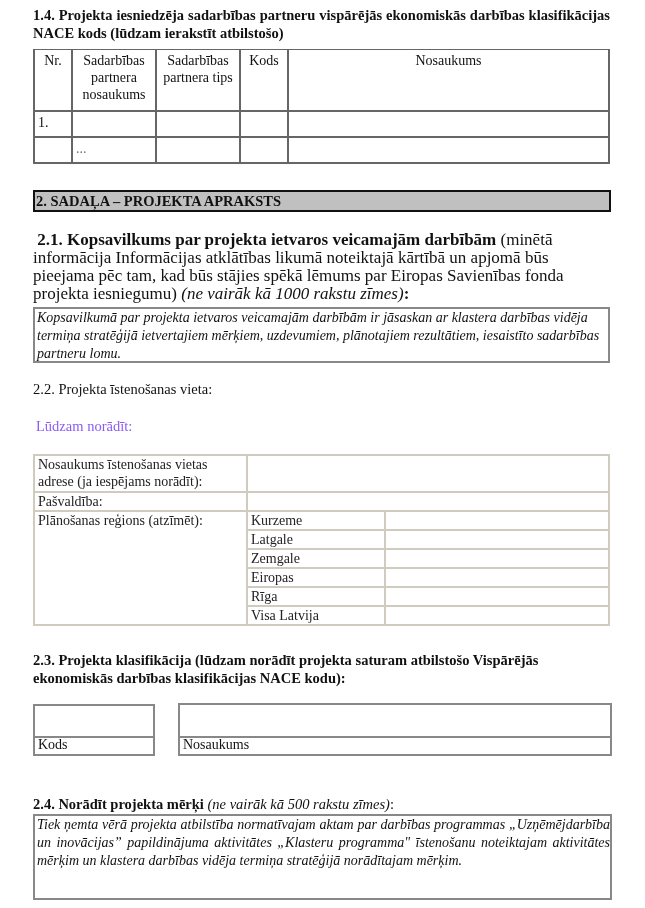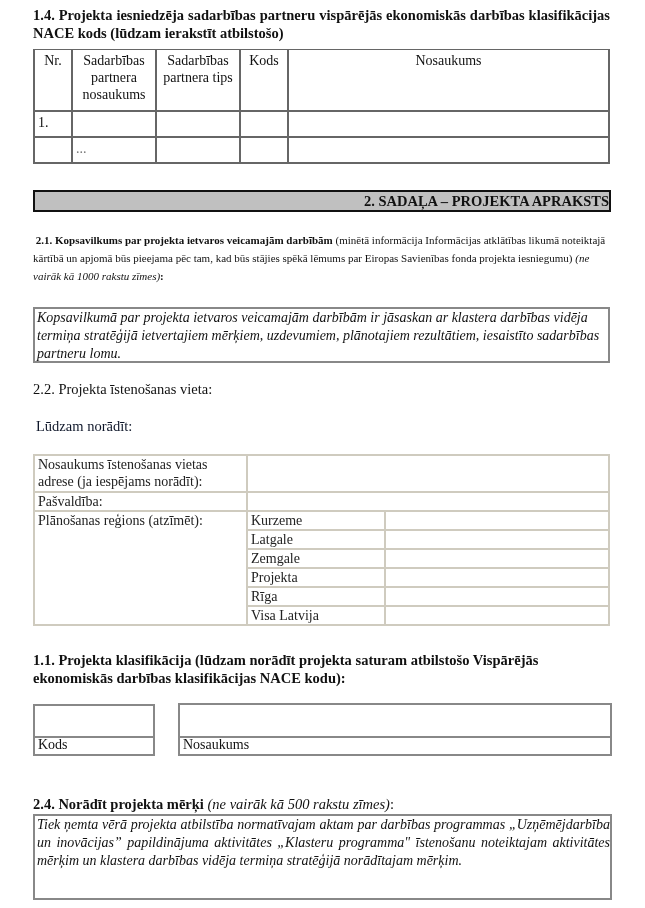--- a/index.html
+++ b/index.html
@@ -18,29 +18,29 @@
     table { border-collapse: collapse; }
     .t14 { left: 33px; top: 49px; width: 577px; }
     .t14 td { border: 2px solid #666; border-top-width: 1px; border-bottom-width: 2px; font-size: 14px; line-height: 17px; vertical-align: top; padding: 2px 3px; text-align: center; }
     .t14 .row-h td { height: 56px; }
     .t14 .row-1 td { height: 20px; text-align: left; }
     .t14 .row-2 td { height: 20px; text-align: left; }
     .t14 .row-1 td:first-child { text-align: left; }
     .dots { color: #777; font-size: 12px; }
 
     
-    .sec2 { left: 33px; top: 190px; width: 573px; height: 18px; background: #c0c0c0; border: 2px solid #111; font-weight: bold; font-size: 14.5px; line-height: 18px; padding-left: 1px; text-align: right; }
+    .sec2 { left: 33px; top: 190px; width: 573px; height: 18px; background: #c0c0c0; border: 2px solid #111; font-weight: bold; font-size: 14.5px; line-height: 18px; padding-left: 1px; }
 
     
-    .h21 { left: 33px; top: 231px; width: 575px; font-size: 11px; line-height: 18px; }
+    .h21 { left: 33px; top: 231px; width: 575px; font-size: 17px; line-height: 18px; }
     .box21 { left: 33px; top: 307px; width: 571px; height: 52px; border: 2px solid #888; font-style: italic; font-size: 14px; line-height: 18px; padding-left: 2px; }
 
     
     .h22 { left: 33px; top: 381px; font-weight: normal; font-size: 14.5px; }
-    .lbl22 { left: 36px; top: 418px; font-size: 14.5px; color: #0f172a; }
+    .lbl22 { left: 36px; top: 418px; font-size: 14.5px; color: #8b5cf6; }
     .t22 { left: 33px; top: 454px; width: 577px; }
     .t22 td { border: 2px solid #cfcbbf; font-family: "Liberation Serif", serif; font-size: 14px; line-height: 17px; padding: 0 3px; vertical-align: top; color: #222; }
     .t22 .r-addr td { height: 35px; }
     .t22 .r-pasv td { height: 17px; }
     .t22 .r-reg td { height: 17px; }
 
     
     .h23 { left: 33px; top: 651px; width: 560px; font-weight: bold; font-size: 14.5px; line-height: 18px; }
     .kodsbox { left: 33px; top: 704px; width: 118px; height: 30px; border: 2px solid #888; }
     .kodslbl { left: 33px; top: 735px; width: 115px; height: 19px; border: 2px solid #888; border-top: 0; padding-left: 3px; font-size: 14px; line-height: 19px; }
@@ -107,34 +107,34 @@
   </tr>
   <tr class="r-reg">
     <td>Latgale</td>
     <td></td>
   </tr>
   <tr class="r-reg">
     <td>Zemgale</td>
     <td></td>
   </tr>
   <tr class="r-reg">
-    <td>Projekta</td>
+    <td>Eiropas</td>
     <td></td>
   </tr>
   <tr class="r-reg">
     <td>Rīga</td>
     <td></td>
   </tr>
   <tr class="r-reg">
     <td>Visa Latvija</td>
     <td></td>
   </tr>
 </tbody>
   </table>
 
-<div class="abs h23">1.1. Projekta klasifikācija (lūdzam norādīt projekta saturam atbilstošo Vispārējās ekonomiskās darbības klasifikācijas NACE kodu):</div>
+<div class="abs h23">2.3. Projekta klasifikācija (lūdzam norādīt projekta saturam atbilstošo Vispārējās ekonomiskās darbības klasifikācijas NACE kodu):</div>
 <div class="abs kodsbox"></div>
 <div class="abs kodslbl">Kods</div>
 <div class="abs nosbox"></div>
 <div class="abs noslbl">Nosaukums</div>
 
 <div class="abs h24"><span class="bold">2.4. Norādīt projekta mērķi</span><span class="ital"> (ne vairāk kā 500 rakstu zīmes)</span><span>:</span></div>
 <div class="abs box24"> Tiek ņemta vērā projekta atbilstība normatīvajam aktam par darbības programmas „Uzņēmējdarbība un inovācijas” papildinājuma aktivitātes „Klasteru programma" īstenošanu noteiktajam aktivitātes mērķim un klastera darbības vidēja termiņa stratēģijā norādītajam mērķim.</div>
 
 </body></html>

